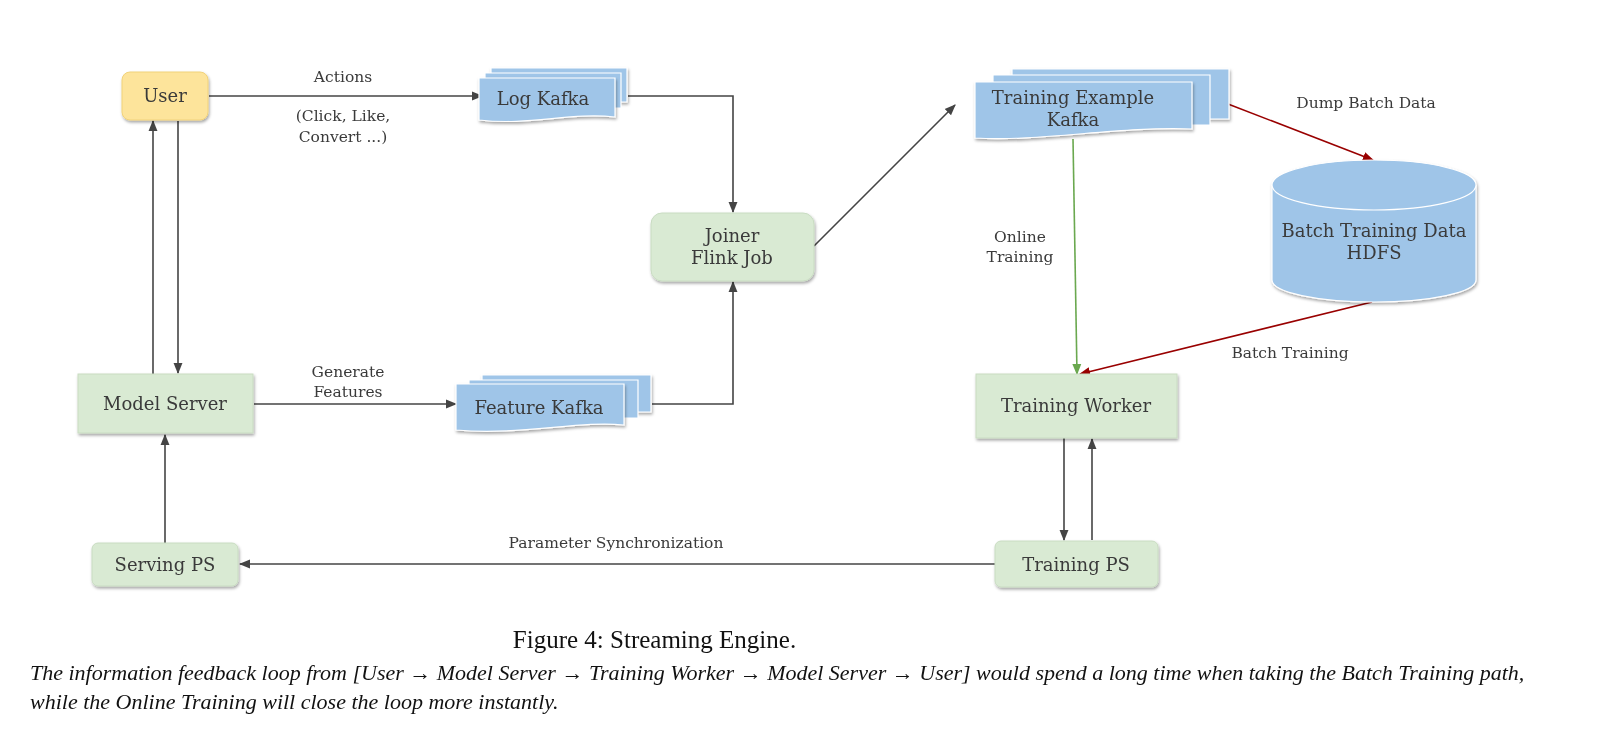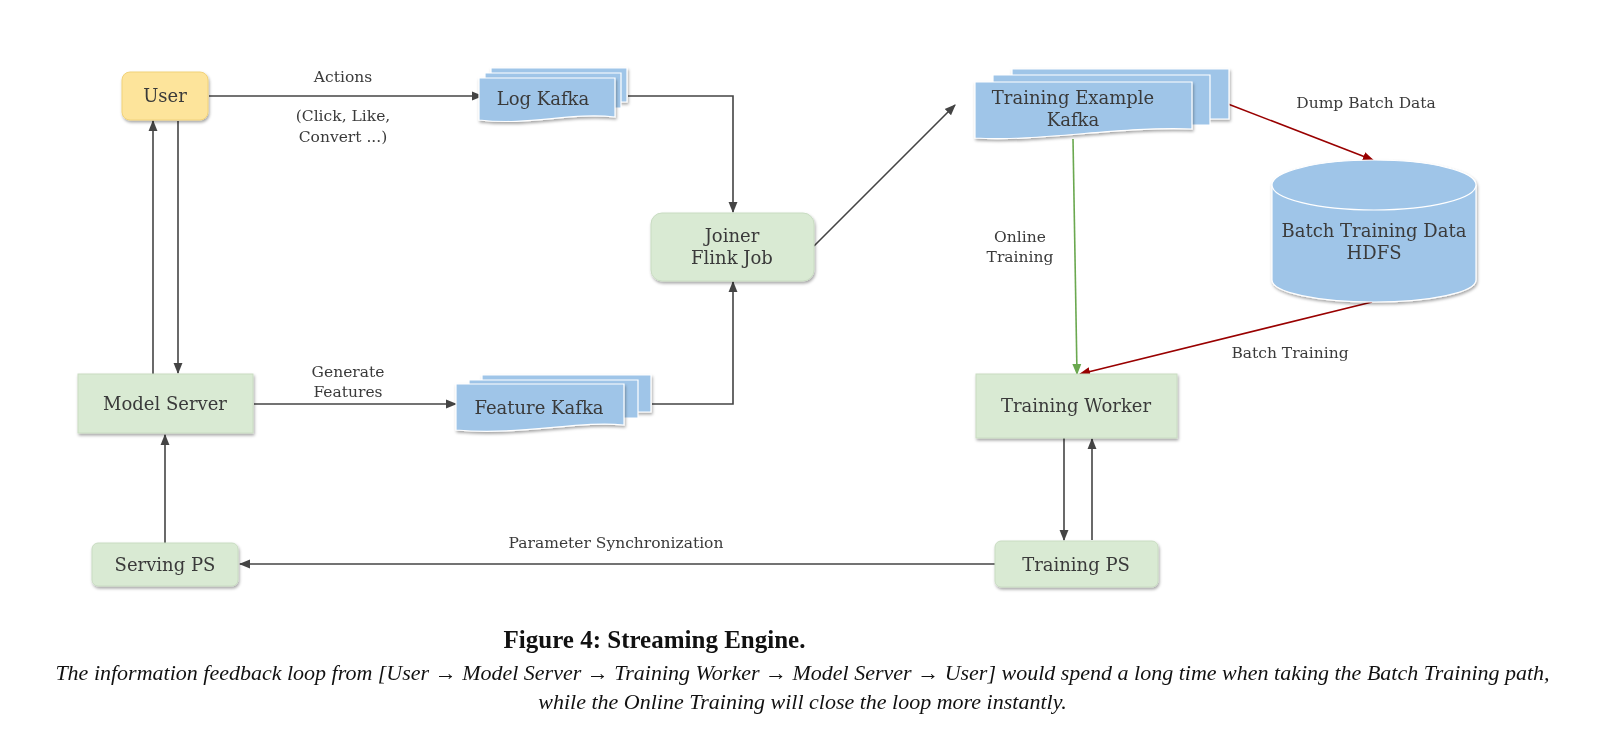--- a/index.html
+++ b/index.html
@@ -1,21 +1,21 @@
 <!DOCTYPE html>
 <html><head>
 <meta charset="utf-8">
 <style>
   html, body { margin:0; padding:0; background:#ffffff; }
   body { width:1605px; height:749px; position:relative; overflow:hidden; font-family:"DejaVu Serif", serif; }
   #diagram { position:absolute; left:0; top:0; width:1605px; height:620px; }
   .node-text { font-family:"DejaVu Serif", serif; font-size:18px; fill:#3a3a3a; }
   .edge-label { font-family:"DejaVu Serif", serif; font-size:15.5px; fill:#3a3a3a; }
-  .caption-title { position:absolute; left:0; width:1309px; top:626px; text-align:center; font-family:"Liberation Serif", serif; font-weight:bold; font-size:25px; color:#111; }
-  .caption-body { position:absolute; left:30px; width:1545px; top:658px; text-align:center; font-family:"Liberation Serif", serif; font-style:italic; font-size:22px; line-height:29px; color:#111; }
+  .caption-title { position:absolute; left:0; width:1309px; top:626px; text-align:center; font-family:"Liberation Serif", serif; font-weight:normal; font-size:25px; color:#111; }
+  .caption-body { position:absolute; left:30px; width:1545px; top:658px; text-align:left; font-family:"Liberation Serif", serif; font-style:italic; font-size:22px; line-height:29px; color:#111; }
 </style>
 </head>
 <body>
 
 <svg id="diagram" width="1605" height="620" viewBox="0 0 1605 620" xmlns="http://www.w3.org/2000/svg">
   <defs>
     <filter id="shadow" x="-10%" y="-10%" width="130%" height="140%">
       <feDropShadow dx="1" dy="2" stdDeviation="1.5" flood-color="#000" flood-opacity="0.35"></feDropShadow>
     </filter>
     <marker id="arrow-dark" viewBox="0 0 10 10" refX="9" refY="5" markerWidth="7" markerHeight="7" orient="auto-start-reverse">

